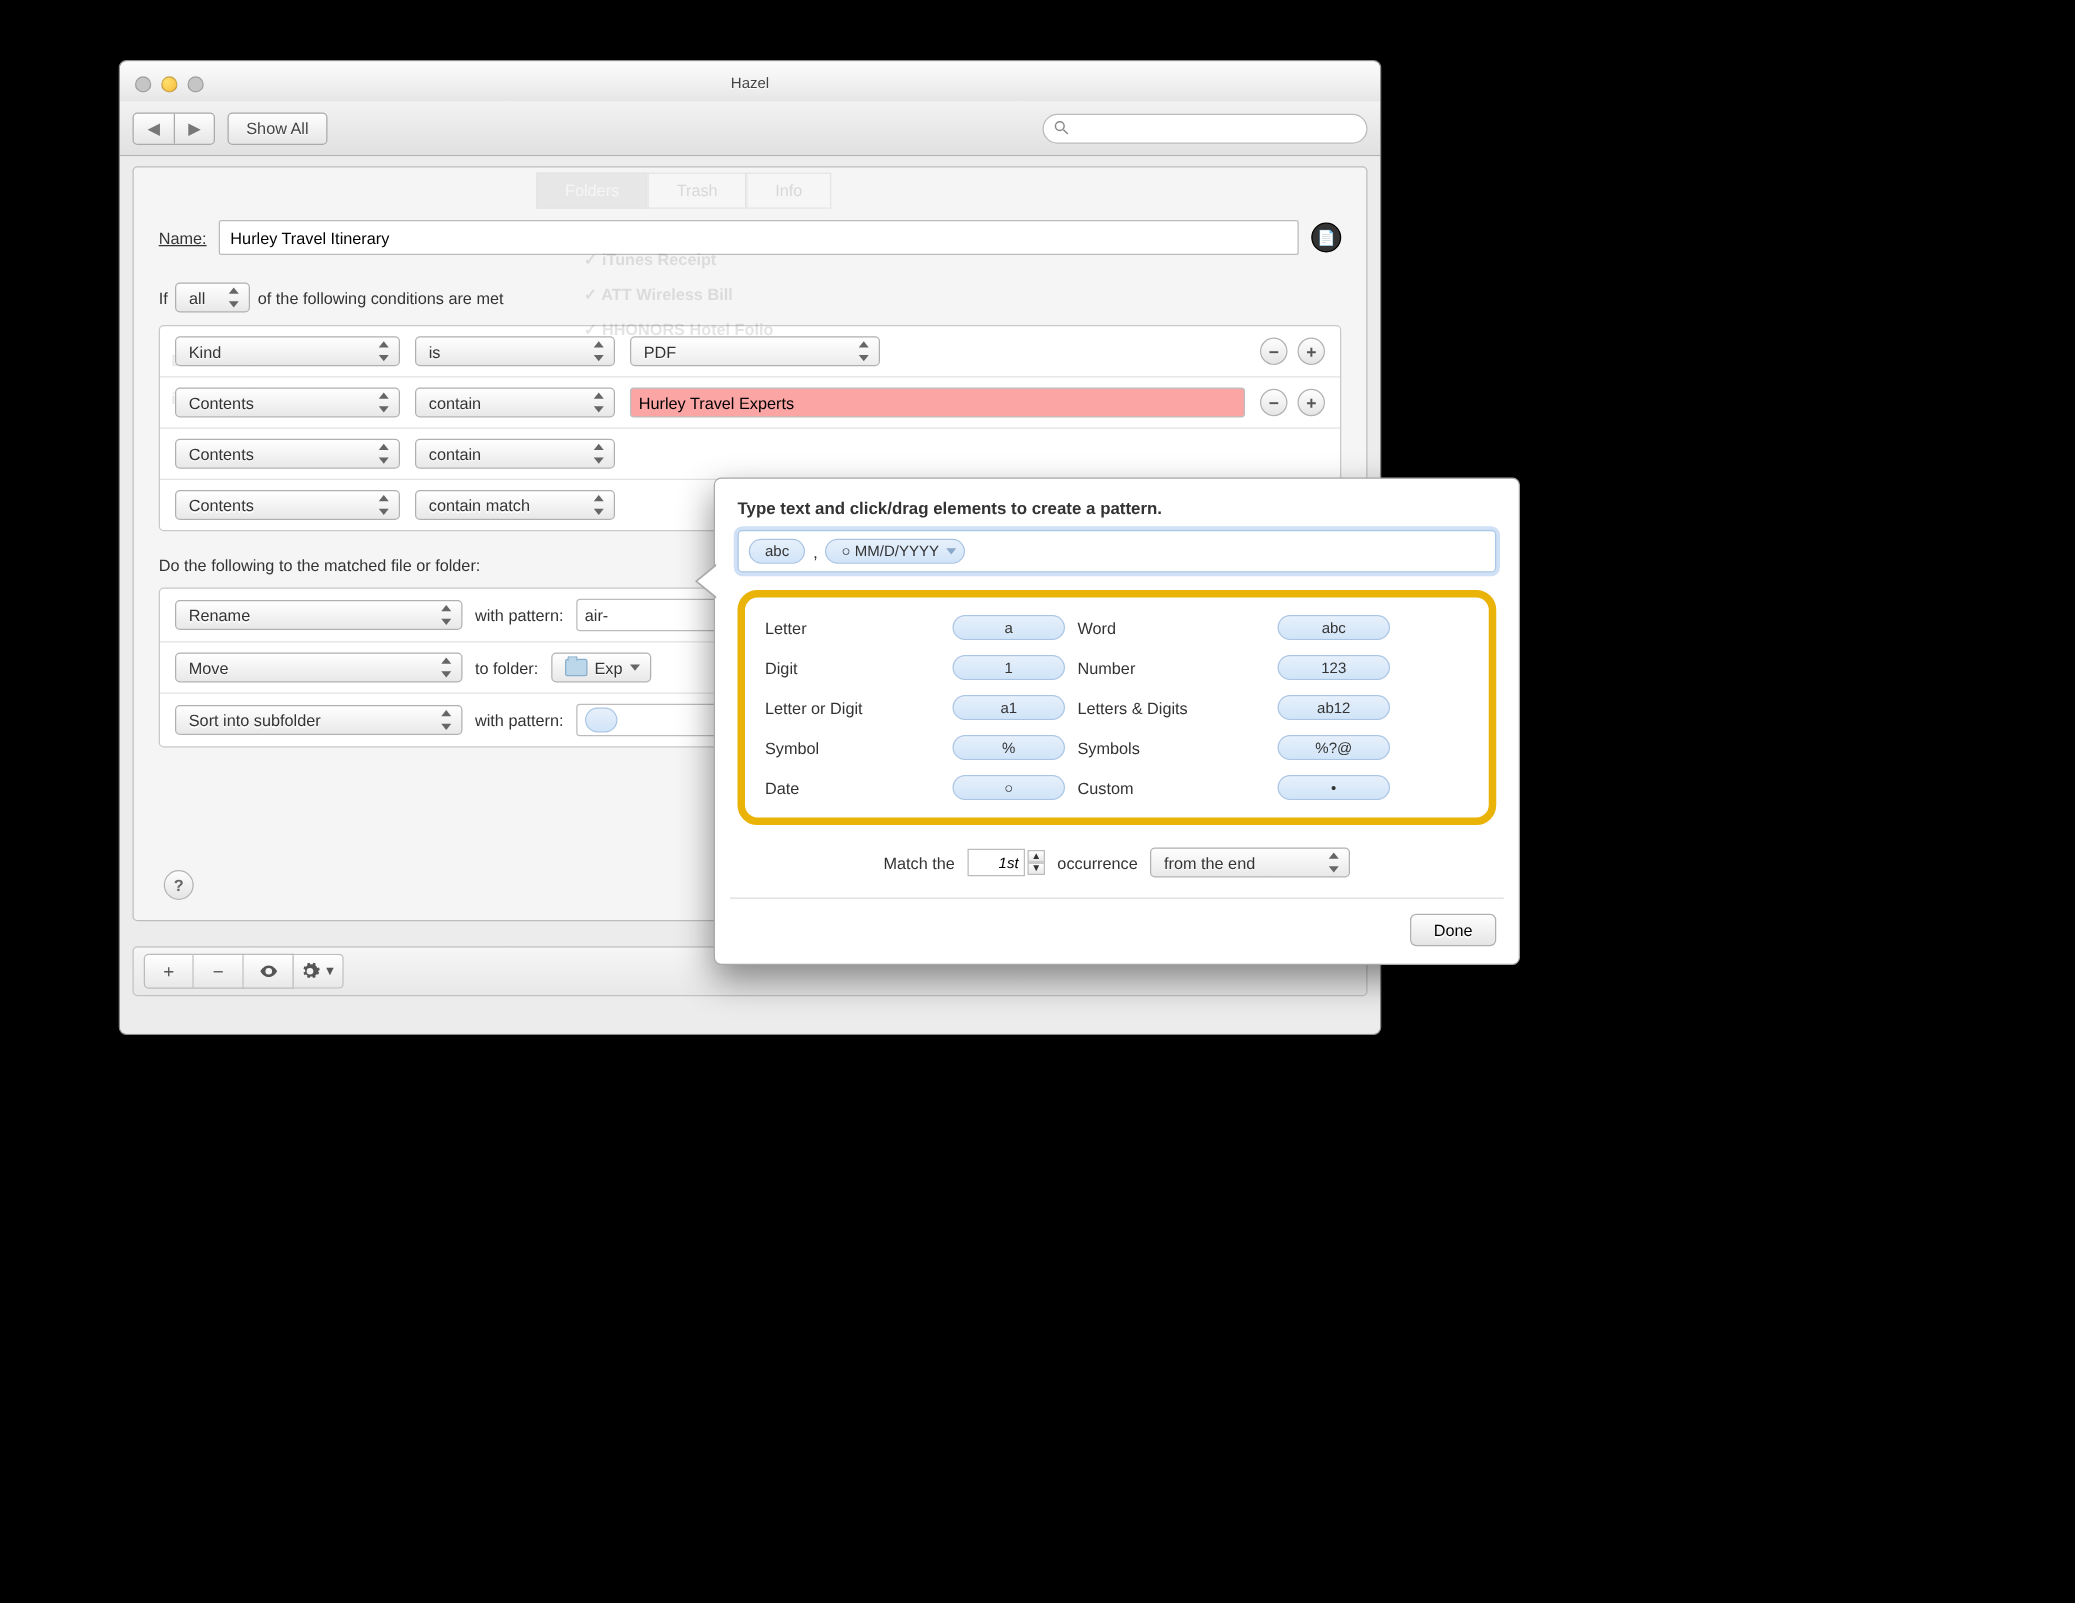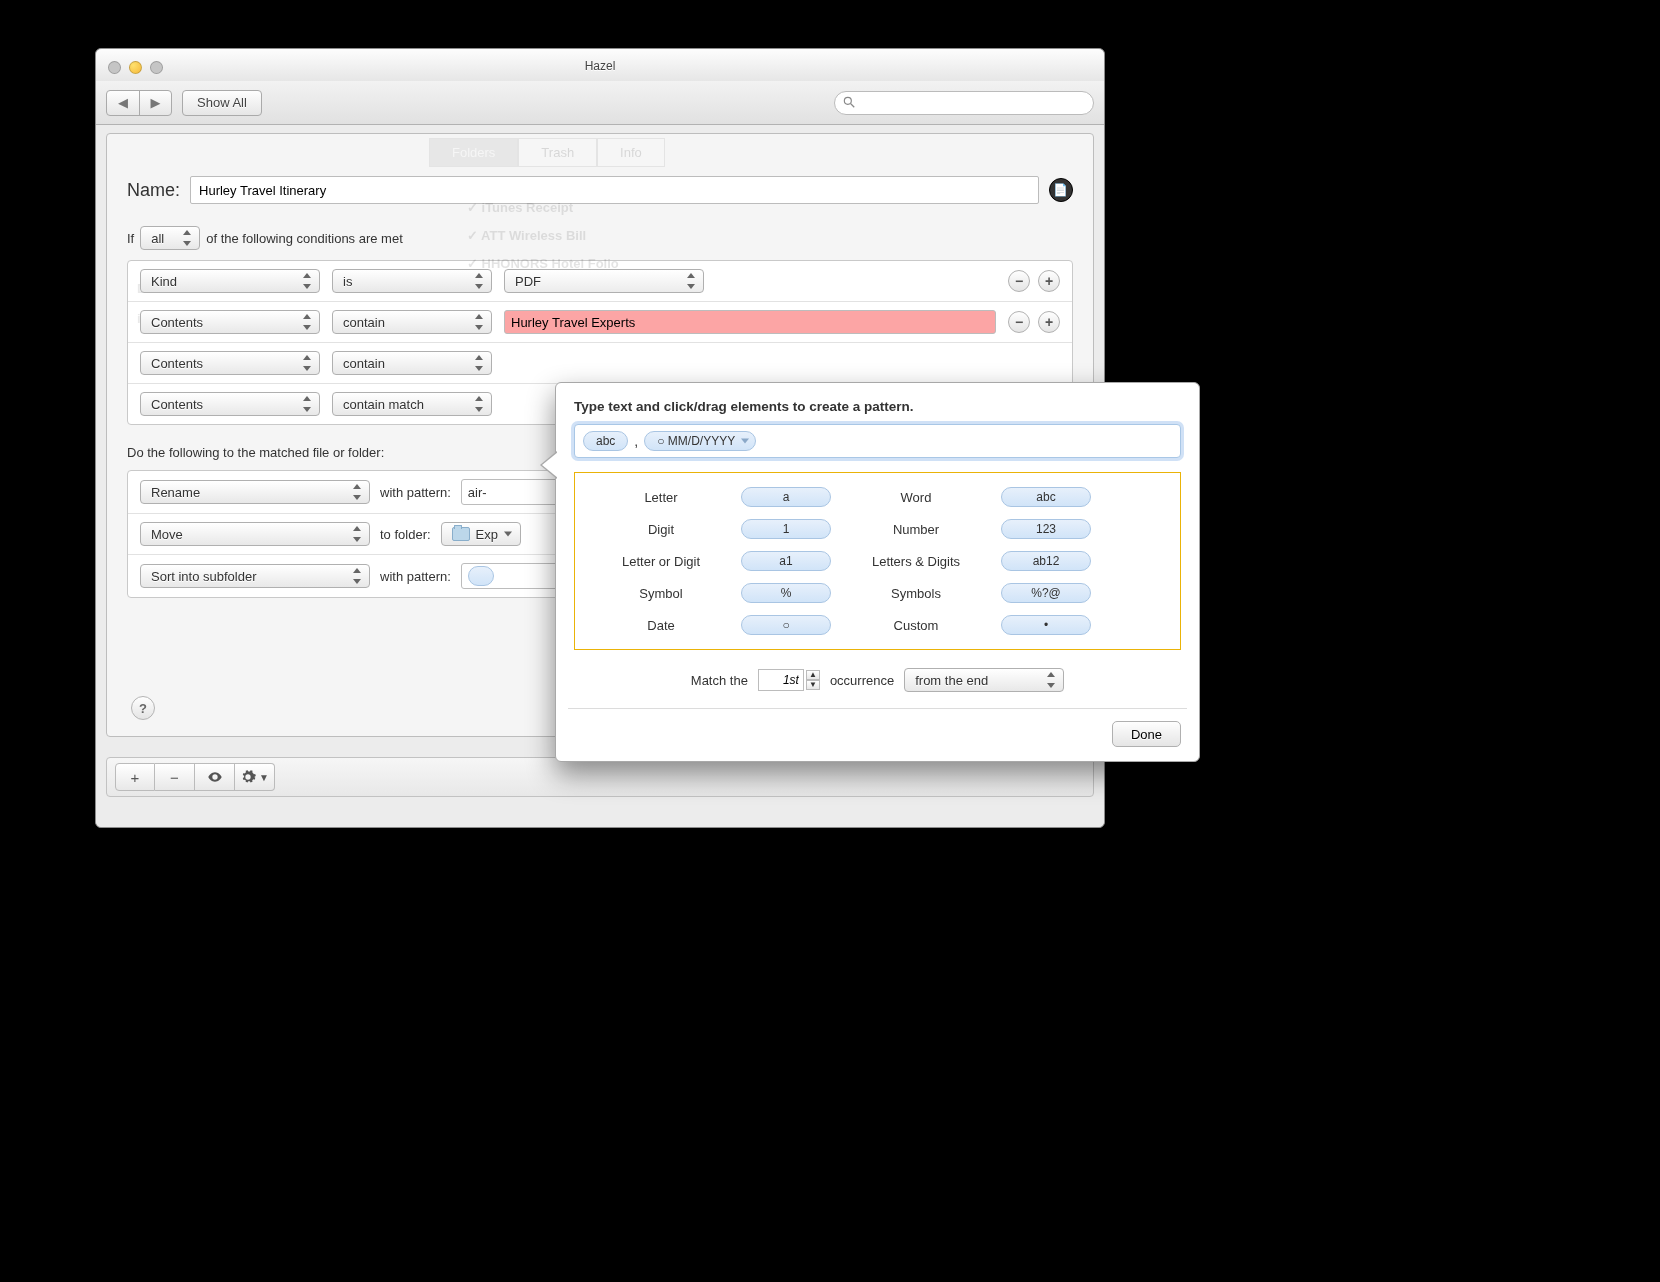--- a/index.html
+++ b/index.html
@@ -61,21 +61,21 @@
     background:#f5f5f5; border:1px solid #bdbdbd; border-radius:4px;
     padding: 22px 20px 20px 20px;
   }
 
   .folder-header { display:flex; align-items:center; gap:10px; }
   .folder-icon { width:36px; height:30px; background:linear-gradient(#c6ddea,#a7c7da); border-radius:3px; position:relative; border:1px solid #99b9cc; }
   .folder-icon::before { content:""; position:absolute; left:3px; top:-5px; width:12px; height:6px; background:#b9d4e4; border:1px solid #99b9cc; border-bottom:none; border-radius:2px 2px 0 0; }
   .folder-title { font-size:15px; font-weight:bold; color:#333; }
 
   .row { display:flex; align-items:center; gap:10px; margin-top:20px; }
-  .lbl { font-size:18px; color:#333; }
+  .lbl { font-size:13px; color:#333;text-decoration:underline; }
   .textfield {
     flex:1; height:28px; border:1px solid #bcbcbc; border-radius:2px; background:#fff; padding:0 8px; font-size:13px;
   }
   .round-icon { width:24px; height:24px; border-radius:50%; background:#333; display:flex; align-items:center; justify-content:center; color:#f0f0f0; font-weight:bold; font-size:12px; border:1px solid #000;}
 
   .if-row { margin-top:22px; display:flex; align-items:center; gap:6px; font-size:13px; }
   .popup {
     height:24px; border:1px solid #b0b0b0; border-radius:4px; background:linear-gradient(#ffffff,#e8e8e8);
     padding:0 22px 0 10px; position:relative; font-size:13px; display:inline-flex; align-items:center;
     min-width:60px; text-shadow:0 1px 0 #fff;
@@ -160,21 +160,21 @@
   .bg-list {
     position:absolute; top:60px; left:360px; opacity:.13; pointer-events:none; font-size:13px; line-height:28px; font-weight:bold; color:#333;
   }
   .bg-list div::before { content:"✓  "; }
   .bg-sidebar {
     position:absolute; top:140px; left:30px; opacity:.10; pointer-events:none; font-size:13px; line-height:30px; color:#333; font-weight:bold;
   }
 
   
   .popover {
-    position:absolute; left:555px; top:382px; width:645px;
+    position:absolute; left:571px; top:382px; width:645px;
     background:#fff; border:1px solid #a8a8a8; border-radius:6px;
     box-shadow:0 12px 28px rgba(0,0,0,.45);
     padding:16px 18px 14px 18px;
   }
   .popover::before {
     content:""; position:absolute; left:-16px; top:68px;
     width:0; height:0; border-top:14px solid transparent; border-bottom:14px solid transparent; border-right:17px solid #a8a8a8;
   }
   .popover::after {
     content:""; position:absolute; left:-14px; top:69px;
@@ -183,21 +183,21 @@
   .pop-instr { font-weight:bold; font-size:13.5px; margin-bottom:10px; }
   .pattern-input {
     height:34px; border:1px solid #a9c7e6; border-radius:4px; padding:4px 8px;
     display:flex; align-items:center; gap:6px; box-shadow:0 0 0 3px rgba(120,170,230,.35);
     background:#fff;
   }
   .pattern-input .pill { }
   .pattern-input .comma { font-size:14px; }
 
   .palette {
-    margin-top:14px; border:1px solid #eab308; border-radius:0; padding:14px 16px;text-align:center;
+    margin-top:14px; border:6px solid #eab308; border-radius:16px; padding:14px 16px;
   }
   .palette-grid {
     display:grid; grid-template-columns: 140px 90px 150px 90px; row-gap:12px; column-gap:10px; align-items:center;
     font-size:13px;
   }
   .palette .pill { justify-content:center; min-width:60px; }
   .anything-row { margin-top:12px; display:flex; justify-content:center; gap:18px; align-items:center; }
 
   .match-row { margin-top:18px; display:flex; align-items:center; justify-content:center; gap:10px; font-size:13px; }
   .stepper { display:flex; align-items:center; }

